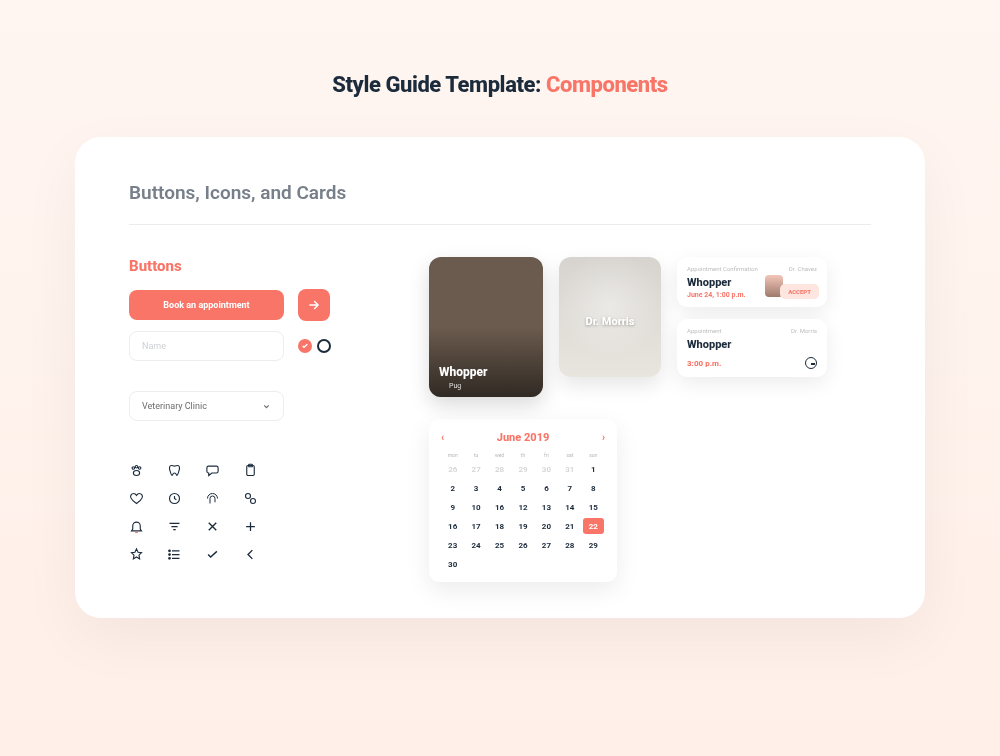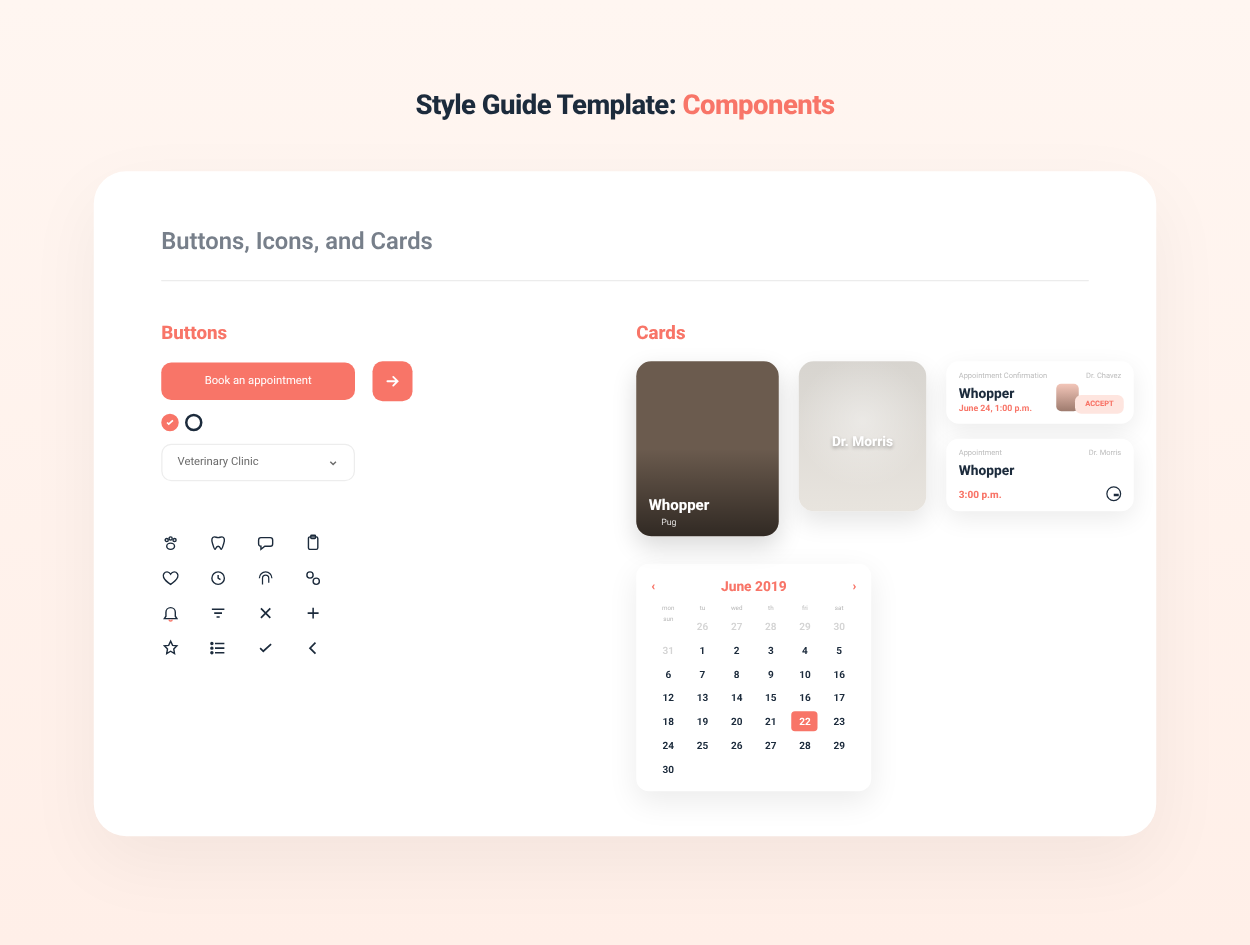--- a/index.html
+++ b/index.html
@@ -41,39 +41,38 @@
     font-size: 19px;
     color: var(--text-gray);
     font-weight: 600;
     padding-bottom: 20px;
     border-bottom: 1px solid #ECECEC;
     margin-bottom: 32px;
   }
 
   .columns {
     display: flex;
-    gap: 80px;
   }
   .col-left { width: 300px; flex: 0 0 auto; }
   .col-right { flex: 1; }
 
   .section-h {
     color: var(--accent);
     font-size: 15px;
     font-weight: 800;
     margin-bottom: 14px;
   }
 
   
   .btn-row { display: flex; align-items: center; gap: 14px; margin-bottom: 10px; }
   .btn-primary {
     background: var(--accent);
     color: #fff;
     font-size: 9px;
-    font-weight: 400;
+    font-weight: 700;
     border: none;
     border-radius: 8px;
     padding: 10px 0;
     width: 155px;
     text-align: center;
   }
   .btn-icon {
     background: var(--accent);
     width: 32px;
     height: 32px;
@@ -171,21 +170,21 @@
   
   .calendar {
     width: 188px;
     background:#fff;
     border-radius:10px;
     padding:12px 12px 10px;
     box-shadow: 0 8px 24px rgba(0,0,0,0.08);
   }
   .cal-head { display:flex; align-items:center; justify-content:space-between; color:var(--accent); font-weight:800; font-size:11px; margin-bottom:8px;}
   .cal-head .chev { font-size:10px; font-weight:900; cursor:pointer; }
-  .cal-grid { display:grid; grid-template-columns: repeat(6, 1fr); gap:3px 0; text-align:center;}
+  .cal-grid { display:grid; grid-template-columns: repeat(7, 1fr); gap:3px 0; text-align:center;}
   .cal-dow { font-size:5px; color:#B8B8B8; }
   .cal-day { font-size:8px; font-weight:700; color:var(--dark); height:16px; display:flex;align-items:center;justify-content:center;}
   .cal-day.muted { color:#D4D4D4; font-weight:600; }
   .cal-day.sel { background:var(--accent); color:#fff; border-radius:3px; width:21px; margin:0 auto;}
 </style>
 </head>
 <body>
 
 <h1 class="page-header">
   <span>Style Guide Template: </span><span class="accent">Components</span>
@@ -202,32 +201,35 @@
       <div class="btn-row">
         <button class="btn-primary">Book an appointment</button>
         <div class="btn-icon">
           <svg viewBox="0 0 24 24" width="14" height="14" fill="none" stroke="currentColor" stroke-width="2.5" stroke-linecap="round">
               <path d="M5 12h14M13 6l6 6-6 6"></path>
             </svg>
         </div>
       </div>
 
       <div class="btn-row">
+        <div class="field">
+          <span>Name</span>
+        </div>
         <div class="radio-group">
           <div class="radio checked">
             <svg viewBox="0 0 24 24" width="8" height="8" fill="none" stroke="currentColor" stroke-width="4">
                 <path d="M5 12l4 4L19 7"></path>
               </svg>
           </div>
           <div class="radio"></div>
         </div>
       </div>
 
       <div class="btn-row">
-        <div class="field" style="color:#6B6B6B;">
+        <div class="field" style="color:#6B6B6B;margin-top:20px;">
           <span>Veterinary Clinic</span>
           <svg width="9" height="9" viewBox="0 0 24 24" fill="none" stroke="#6B6B6B" stroke-width="3">
               <path d="M6 9l6 6 6-6"></path>
             </svg>
         </div>
       </div>
 
       <div class="icons-section">
         <div class="icon-grid">
           <div class="icon-cell">
@@ -321,21 +323,20 @@
           <div class="icon-cell">
               <svg viewBox="0 0 24 24" fill="none" stroke="currentColor" stroke-width="2.2">
                 <path d="M15 5l-7 7 7 7"></path>
               </svg>
             </div>
         </div>
       </div>
     </div>
 
     <div class="col-right">
-      <div class="section-h">Cards</div>
 
       <div class="cards-row">
         <div class="photo-card">
           <div class="name">Whopper</div>
           <div class="sub">Pug</div>
         </div>
 
         <div class="doctor-card">
           <div class="name">Dr. Morris</div>
         </div>

